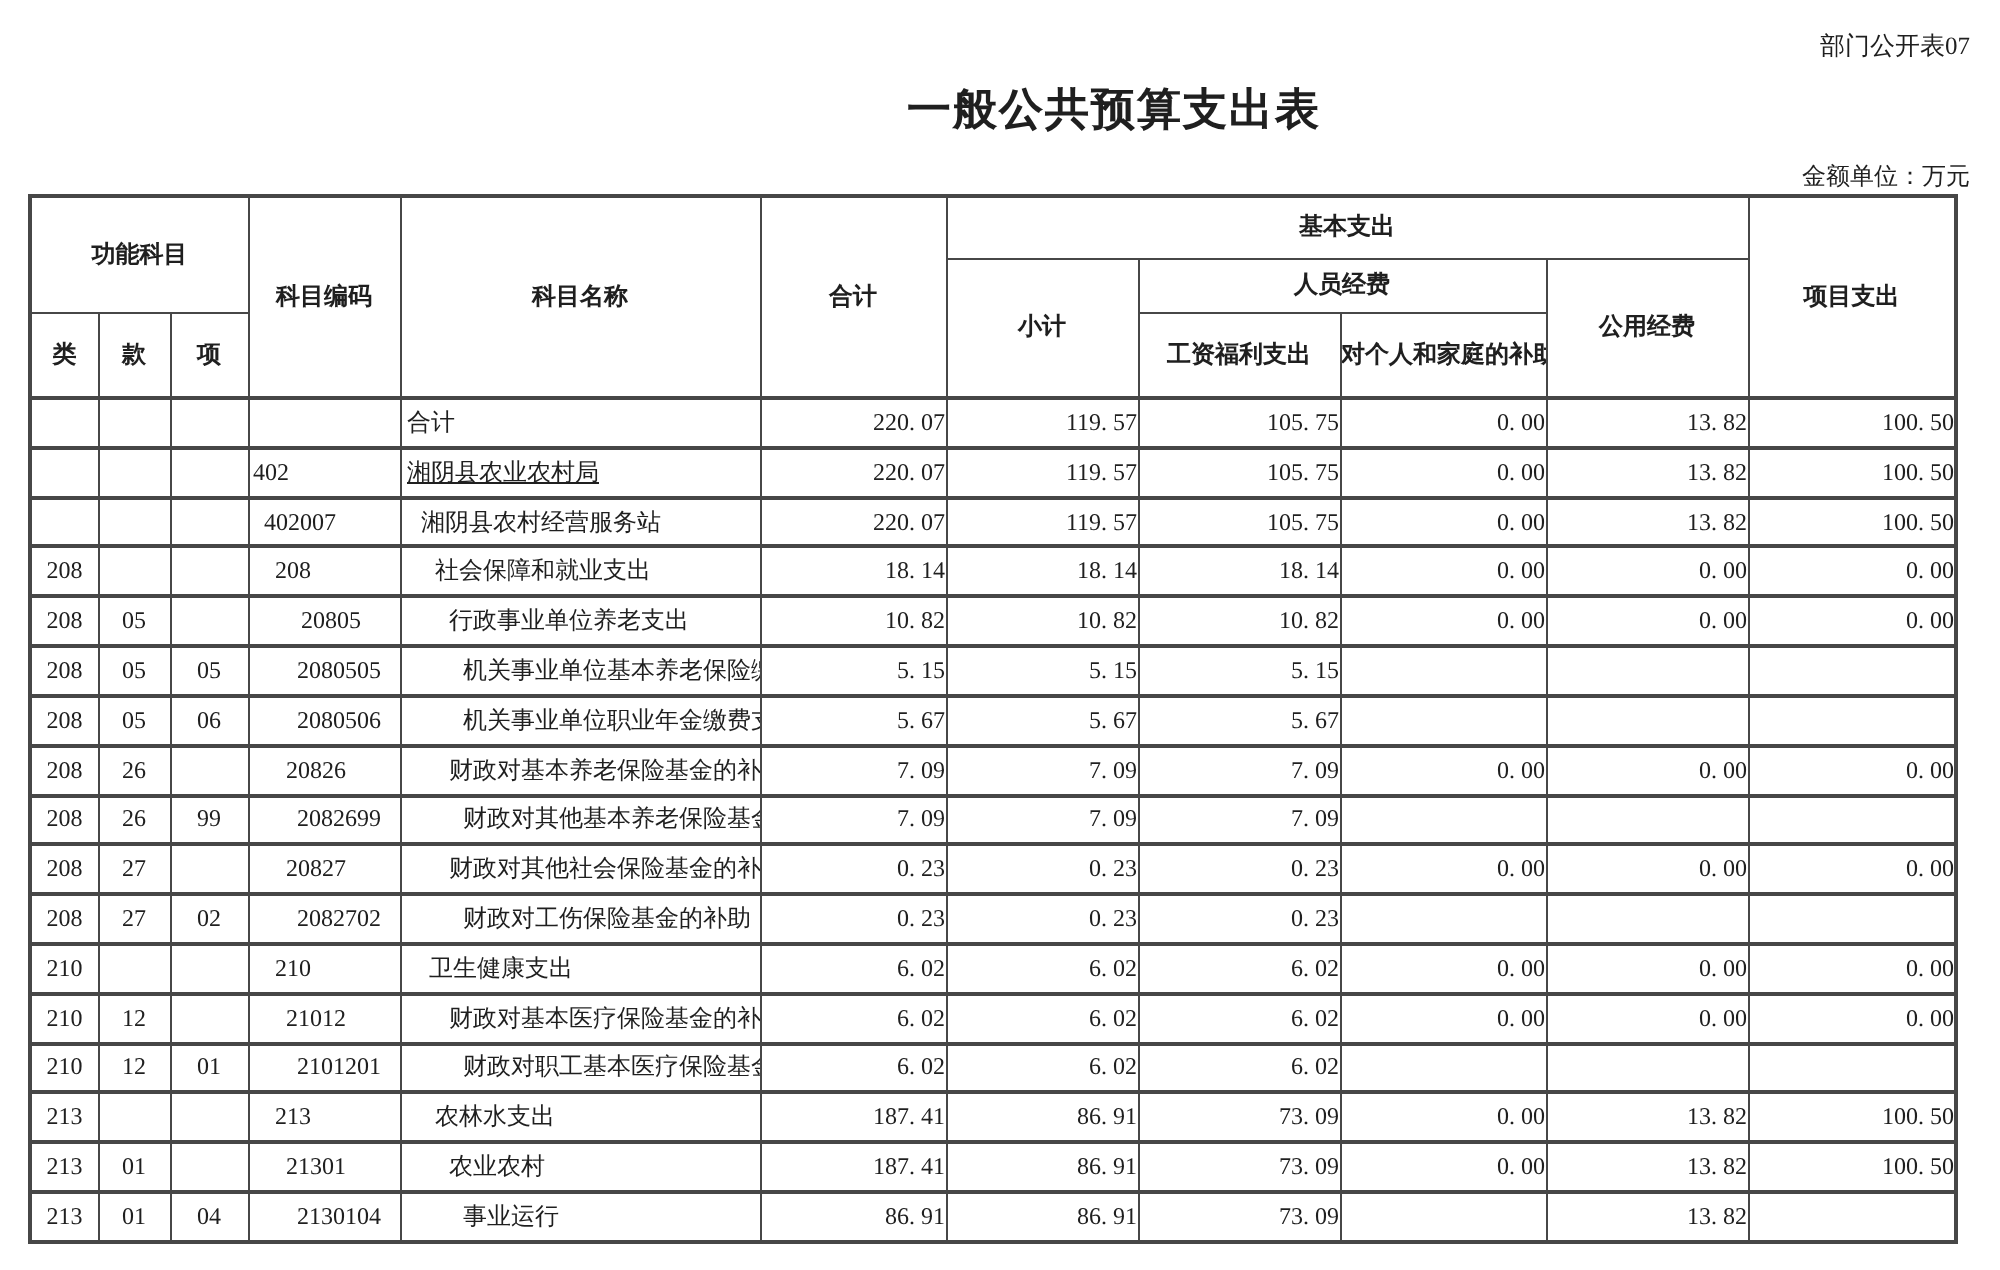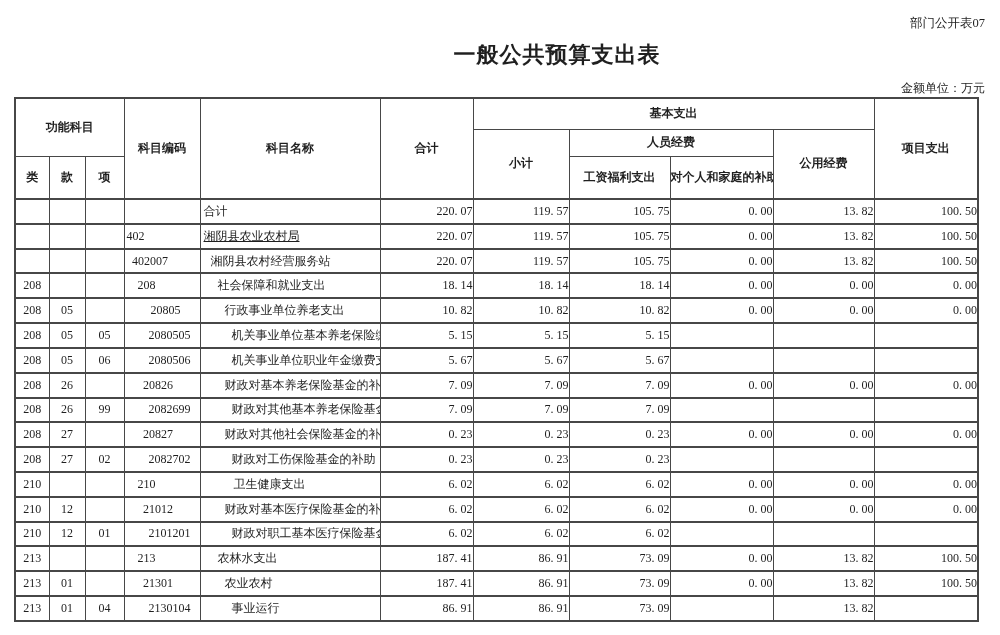--- a/index.html
+++ b/index.html
@@ -282,21 +282,21 @@
             <td class="num">0. 23</td>
             <td class="num"></td>
             <td class="num"></td>
             <td class="num"></td>
           </tr>
           <tr>
             <td class="c">210</td>
             <td class="c"></td>
             <td class="c"></td>
             <td class="lft" style="padding-left: 13px;">210</td>
-            <td class="lft" style="padding-left: 33px;">卫生健康支出</td>
+            <td class="lft" style="padding-left: 14px;">卫生健康支出</td>
             <td class="num">6. 02</td>
             <td class="num">6. 02</td>
             <td class="num">6. 02</td>
             <td class="num">0. 00</td>
             <td class="num">0. 00</td>
             <td class="num">0. 00</td>
           </tr>
           <tr>
             <td class="c">210</td>
             <td class="c">12</td>

